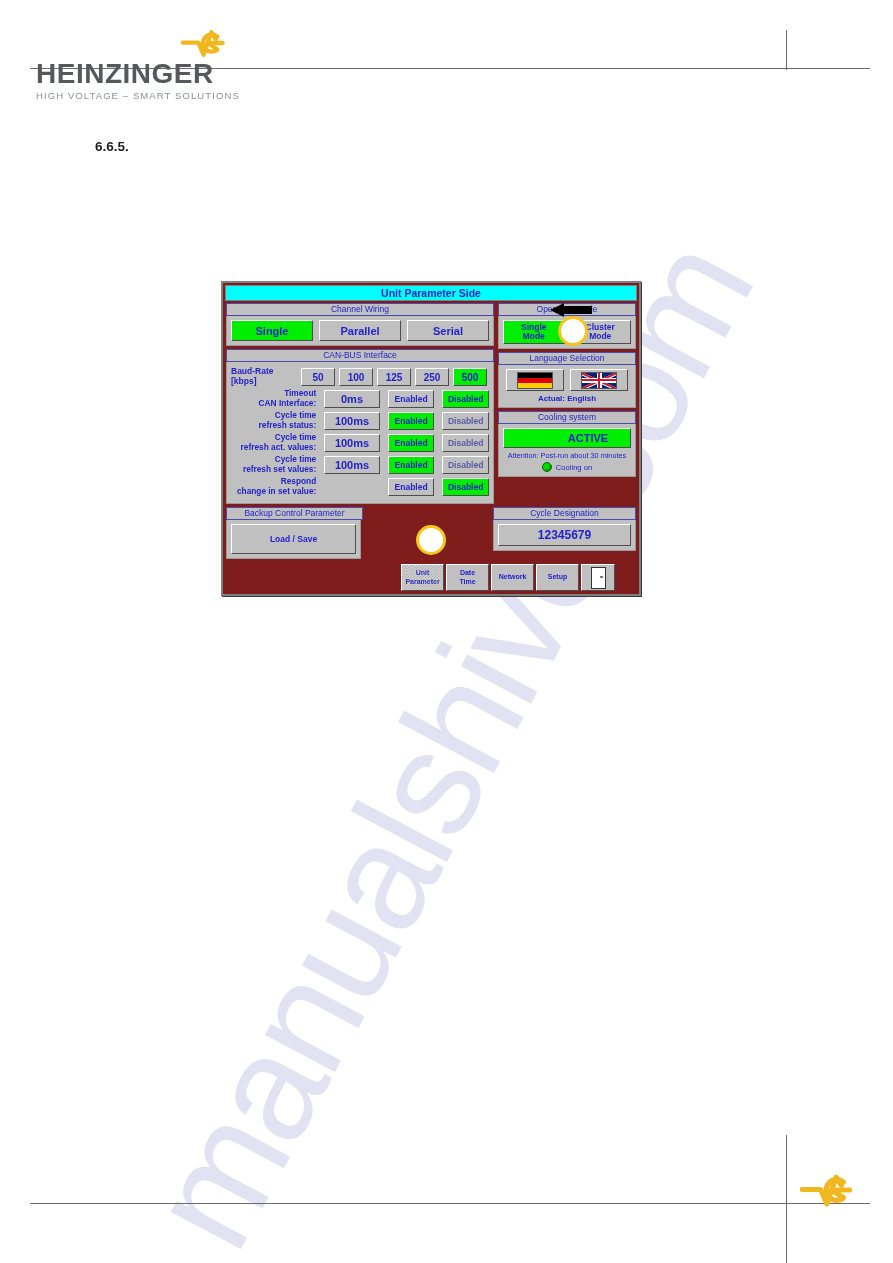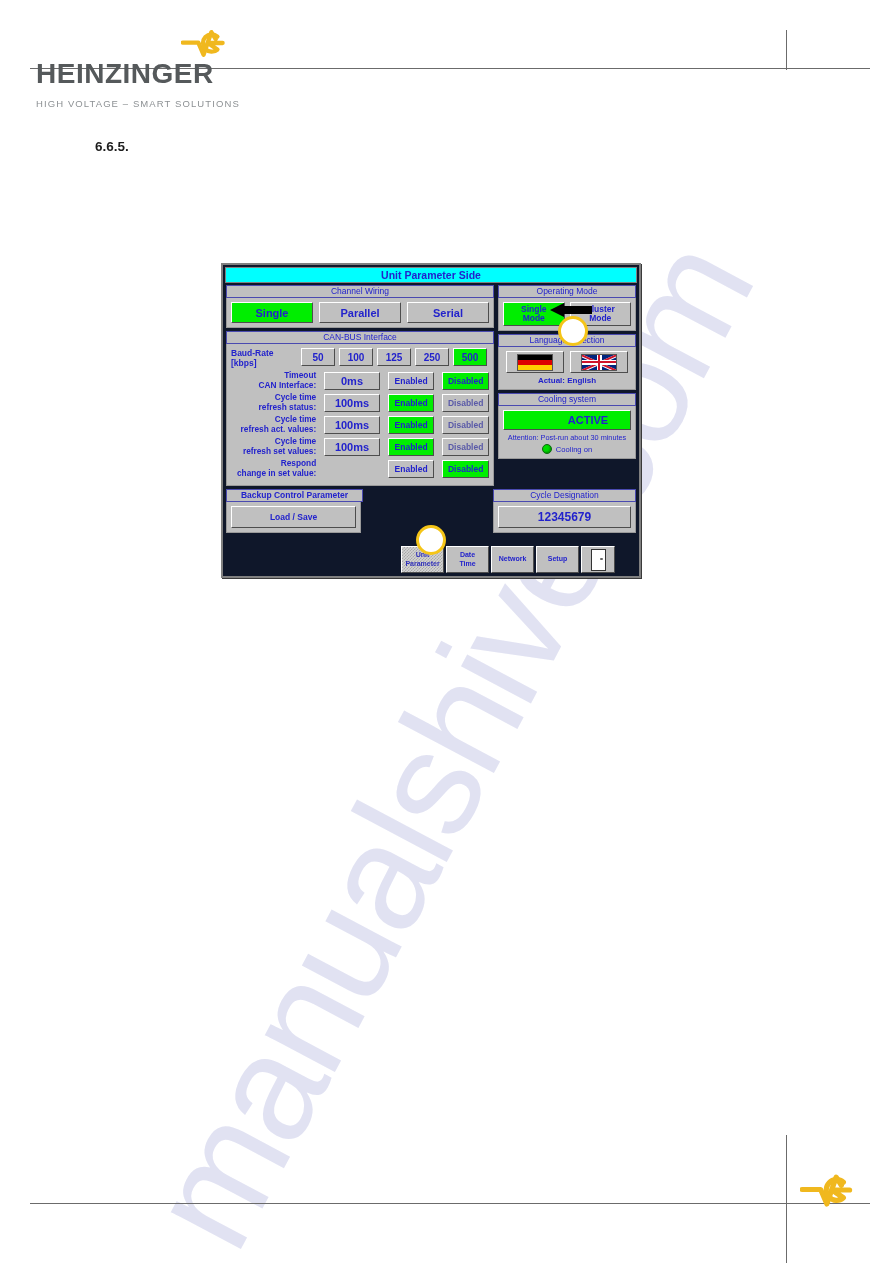--- a/index.html
+++ b/index.html
@@ -17,41 +17,41 @@
   .hdr-vline{position:absolute;left:786px;top:30px;width:1px;height:40px;background:#6b6b6b;}
   .ftr-line{position:absolute;left:30px;top:1203px;width:840px;height:1px;background:#6b6b6b;}
   .ftr-vline{position:absolute;left:786px;top:1135px;width:1px;height:128px;background:#6b6b6b;}
 
   
   .logo{position:absolute;left:36px;top:26px;display:flex;align-items:flex-end;flex-direction:column;}
   .logo-mark{width:52px;height:34px;margin-right:7px;}
   .logo-txt{display:flex;flex-direction:column;line-height:1;}
   .logo-name{font-size:28px;font-weight:bold;color:#55595b;letter-spacing:0.5px;
              font-family:"Liberation Sans",sans-serif;}
-  .logo-sub{font-size:9.5px;color:#8d9194;letter-spacing:1.1px;margin-top:11px;text-align:right;}
+  .logo-sub{font-size:9.5px;color:#8d9194;letter-spacing:1.1px;margin-top:3px;text-align:right;}
 
   .foot-mark{position:absolute;left:800px;top:1170px;width:62px;height:40px;}
 
   
   .sec-num{position:absolute;left:95px;top:139px;font-size:13.5px;font-weight:bold;color:#1c1c1c;}
 
   
   .watermark{
     position:absolute;left:90px;top:395px;width:720px;height:700px;
     font-size:150px;color:#c9cbe8;opacity:.55;
     transform:rotate(-62deg);transform-origin:center center;
     white-space:nowrap;pointer-events:none;
     font-family:"Liberation Sans",sans-serif;letter-spacing:-4px;
     display:flex;align-items:center;justify-content:center;
   }
 
   
   #hmi{
-    position:absolute;left:221px;top:263px;width:420px;height:315px;
-    background:#0f172a;
+    position:absolute;left:221px;top:281px;width:420px;height:315px;
+    background:#7f1d1d;
     border:2px solid #808080;
     box-shadow:1px 1px 0 #3a3a3a;
     box-sizing:border-box;
     font-size:9px;
   }
   .titlebar{
     height:14px;background:#00ffff;border:1px solid #808080;margin:2px;
     display:flex;align-items:center;justify-content:center;
     color:#2222cc;font-weight:bold;font-size:10.5px;
   }
@@ -78,21 +78,21 @@
     font-size:10px;font-weight:bold;cursor:default;
   }
   .btn.green{background:#00ee00;}
   .btn.dim{color:#5a5aa8;}
 
   
   .cw-row{display:flex;gap:6px;}
   .cw-row .btn{flex:1;height:21px;font-size:11px;}
 
   
-  .baud-row{display:flex;align-items:flex-start;gap:4px;margin-bottom:3px;}
+  .baud-row{display:flex;align-items:flex-end;gap:4px;margin-bottom:3px;}
   .baud-lbl{color:#2222cc;font-size:8.5px;width:66px;text-align:left;font-weight:bold;}
   .baud-row .btn{width:34px;height:18px;font-size:10px;}
 
   .param-row{display:flex;align-items:center;gap:8px;margin-bottom:3px;}
   .param-lbl{
     width:86px;color:#2222cc;font-size:8.3px;text-align:right;line-height:9.5px;
     font-weight:bold;
   }
   .val-btn{width:56px;height:18px;font-size:11px;}
   .tog-btn{width:47px;height:18px;font-size:8.5px;}
@@ -128,23 +128,23 @@
   .cool-main{height:20px;font-size:11px;padding-left:42px;}
   .cool-note{text-align:center;color:#2222cc;font-size:7.3px;margin-top:3px;}
   .cool-led-row{display:flex;align-items:center;justify-content:center;gap:4px;margin-top:2px;}
   .led{width:8px;height:8px;border-radius:50%;background:#00dd00;border:1px solid #116611;
        box-shadow:inset -1px -1px 2px rgba(0,0,0,.35);}
   .cool-led-txt{color:#2222cc;font-size:7.6px;}
 
   
   .bottom{display:flex;gap:4px;padding:0 3px;align-items:flex-start;}
   .bk{width:135px;}
-  .bk .grp-hdr{width:135px;font-weight:bold;}
+  .bk .grp-hdr{width:135px;}
   .ud{width:143px;margin-left:auto;}
-  .ls-btn{width:100%;height:22px;font-size:8.5px;font-weight:bold;}
+  .ls-btn{width:100%;height:30px;font-size:8.5px;font-weight:bold;}
   .ud-btn{width:100%;height:22px;font-size:12px;font-weight:bold;}
 
   
   .tabbar{position:absolute;left:178px;bottom:3px;display:flex;gap:2px;}
   .tab{
     width:43px;height:27px;background:#c0c0c0;
     border-top:1.5px solid #fff;border-left:1.5px solid #fff;
     border-right:1.5px solid #4d4d4d;border-bottom:1.5px solid #4d4d4d;
     color:#2222cc;font-size:7px;font-weight:bold;line-height:8.5px;
     display:flex;align-items:center;justify-content:center;text-align:center;

